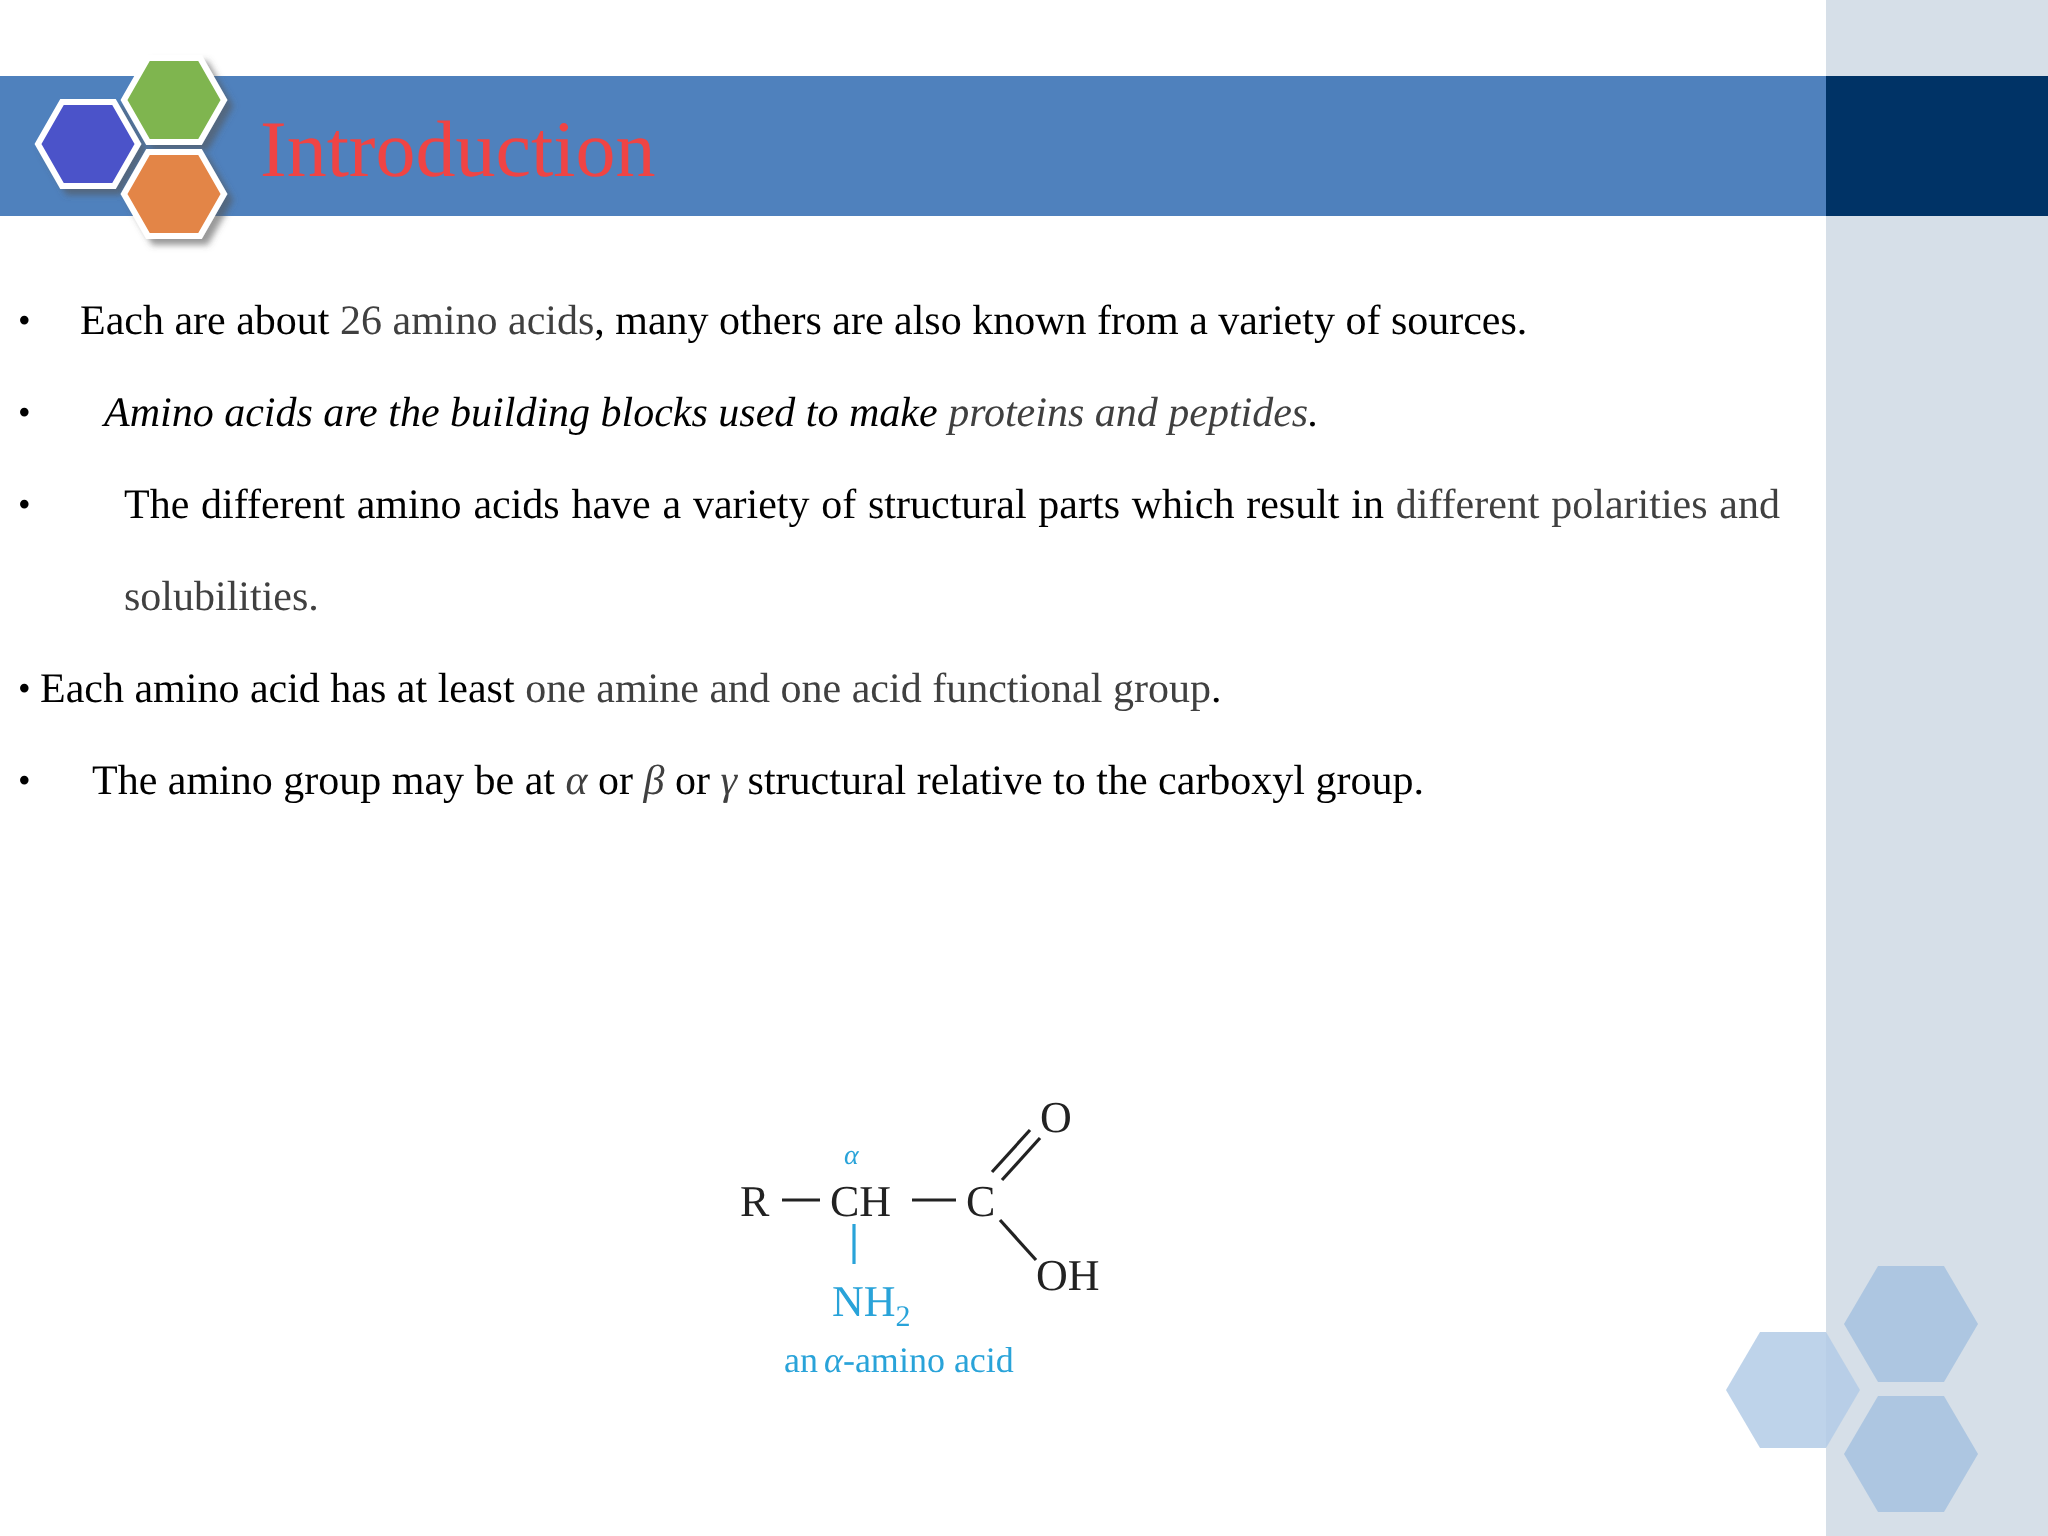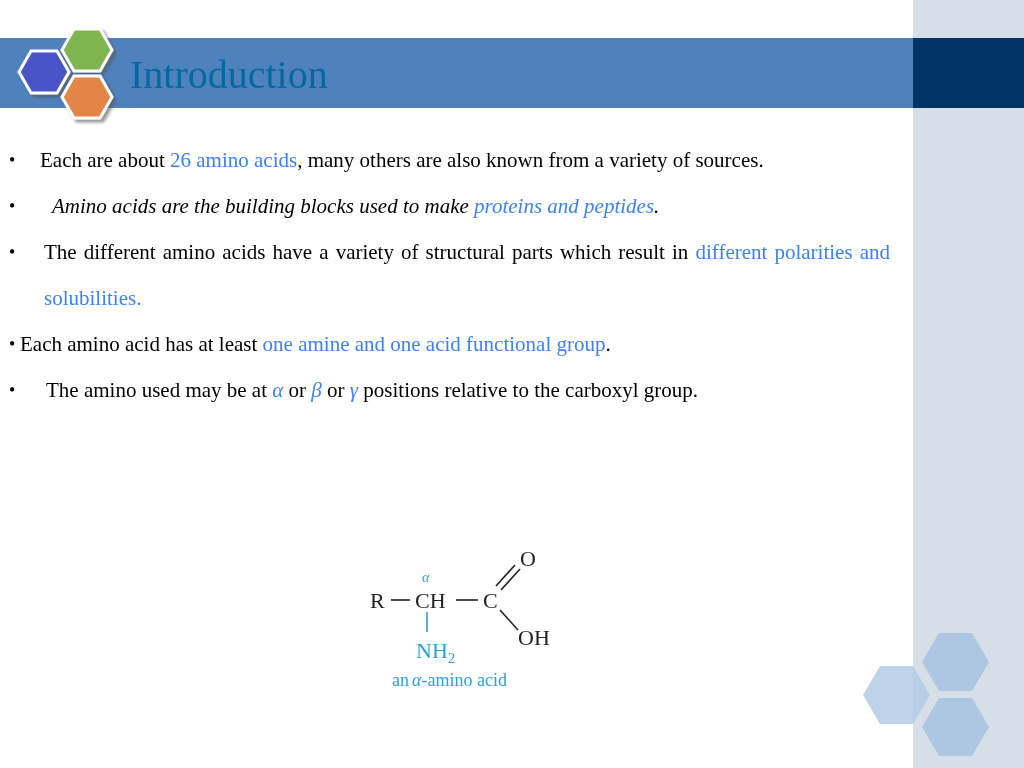--- a/index.html
+++ b/index.html
@@ -15,34 +15,34 @@
   .title-bar {
     position:absolute; left:0; top:38px; width:913px; height:70px;
     background:#4f81bd;
   }
   .title-bar-dark {
     position:absolute; left:913px; top:38px; width:111px; height:70px;
     background:#003366;
   }
   .title-text {
     position:absolute; left:130px; top:50px;
-    font-size:40px; color:#0369a1; line-height:50px;
+    font-size:40px; color:#ef4444; line-height:50px;
   }
   .logo { position:absolute; left:0; top:0; }
   .content {
     position:absolute; left:0; top:137px; width:890px;
     font-size:21px; color:#000; line-height:46px;
   }
   .bullet-row { position:relative; }
   .bullet {
     position:absolute; left:9px; top:0; font-size:18px;
   }
   .text { display:block; }
   .justify { text-align:justify; text-align-last:left; }
-  .red { color:#3b82f6; }
+  .red { color:#404040; }
   .ital { font-style:italic; }
   .diagram { position:absolute; left:360px; top:540px; }
   .deco { position:absolute; left:0; top:0; }
 </style>
 </head>
 <body>
 
 <div class="right-panel"></div>
 <div class="title-bar"></div>
 <div class="title-bar-dark"></div>
@@ -70,34 +70,34 @@
     </span>
   </div>
   <div class="bullet-row">
     <span class="bullet">•</span>
     <span class="text" style="margin-left:52px;font-style:italic;">
       <span>Amino acids are the building blocks used to make </span><span class="red">proteins and peptides</span><span>.</span>
     </span>
   </div>
   <div class="bullet-row">
     <span class="bullet">•</span>
-    <span class="text justify" style="margin-left:44px;">
+    <span class="text justify" style="margin-left:62px;">
       <span>The different amino acids have a variety of structural parts which result in </span><span class="red">different polarities and solubilities.</span>
     </span>
   </div>
   <div class="bullet-row">
     <span class="bullet">•</span>
     <span class="text" style="margin-left:20px;">
       <span>Each amino acid has at least </span><span class="red">one amine and one acid functional group</span><span>.</span>
     </span>
   </div>
   <div class="bullet-row">
     <span class="bullet">•</span>
     <span class="text" style="margin-left:46px;">
-      <span>The amino used may be at </span><span class="red ital">α</span><span> or </span><span class="red ital">β</span><span> or </span><span class="red ital">γ</span><span> positions relative to the carboxyl group.</span>
+      <span>The amino group may be at </span><span class="red ital">α</span><span> or </span><span class="red ital">β</span><span> or </span><span class="red ital">γ</span><span> structural relative to the carboxyl group.</span>
     </span>
   </div>
 </div>
 
 <svg class="diagram" width="210" height="160" viewBox="0 0 210 160" style="font-family:'Liberation Serif','DejaVu Serif',serif;">
   <text x="10" y="68" font-size="22" fill="#222">R</text>
   <line x1="31" y1="60" x2="50" y2="60" stroke="#222" stroke-width="1.6"></line>
   <text x="62" y="42" font-size="14" font-style="italic" fill="#29a3d9">α</text>
   <text x="55" y="68" font-size="22" fill="#222">CH</text>
   <line x1="96" y1="60" x2="118" y2="60" stroke="#222" stroke-width="1.6"></line>

